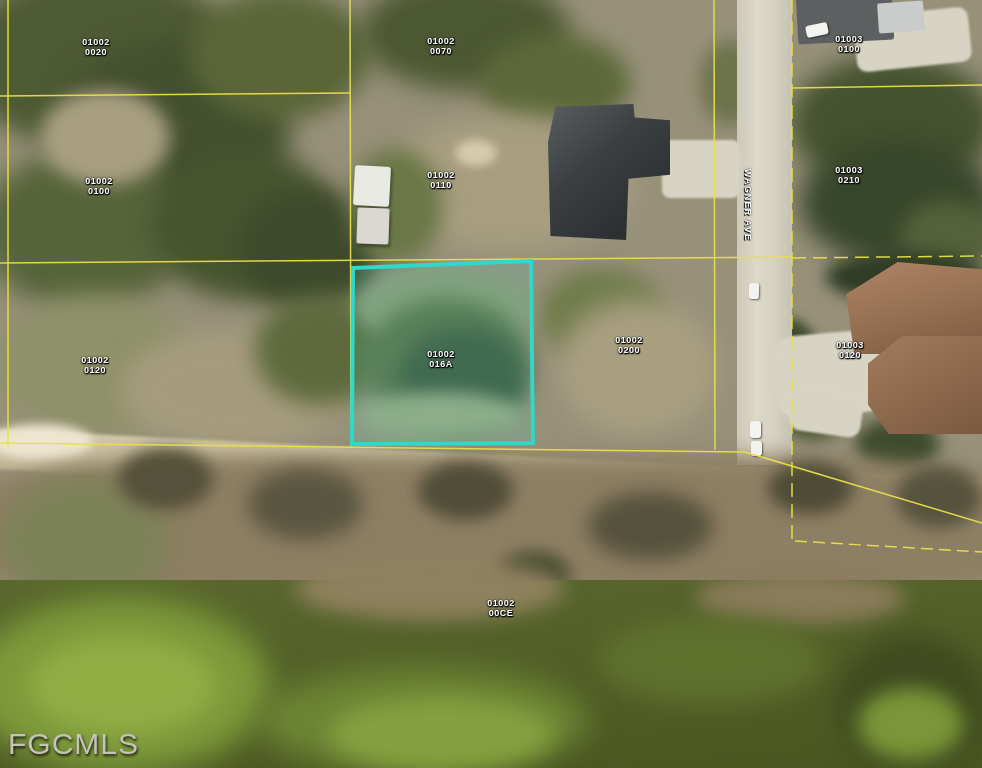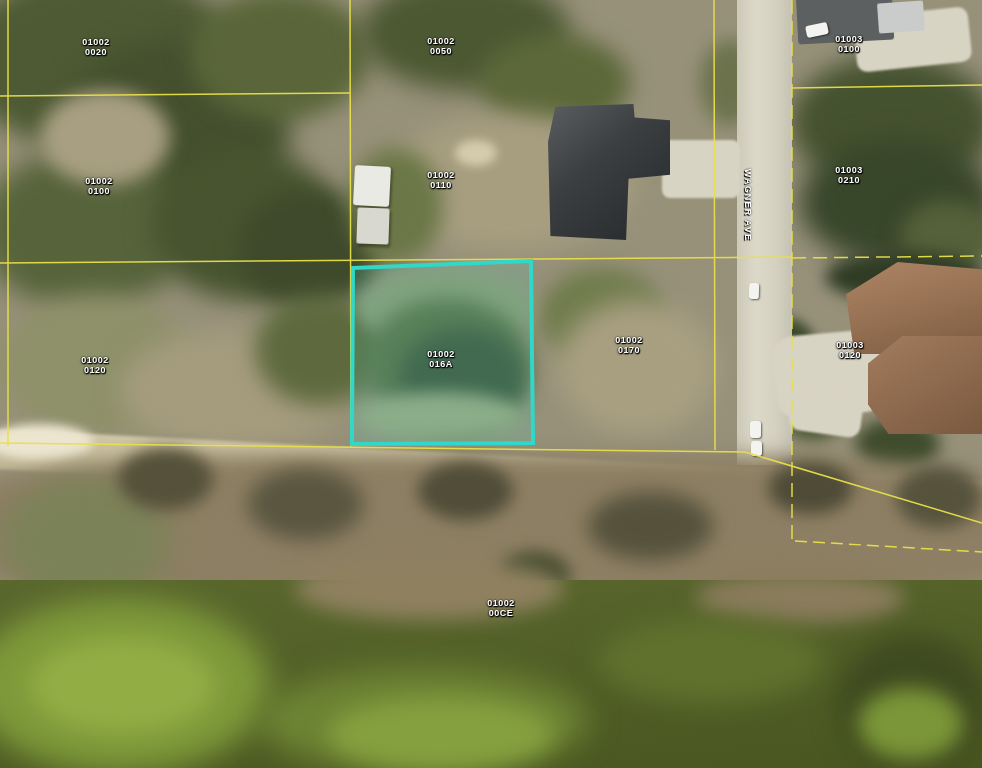--- a/index.html
+++ b/index.html
@@ -143,21 +143,21 @@
     </g>
     <polygon points="353,268 531,261 533,443 352,444" fill="rgba(64,216,200,0.16)" stroke="#2fd8c8" stroke-width="4" stroke-linejoin="miter"></polygon>
   </svg>
 
   <div class="plabel" style="left:96px;top:47px;">
       <span>01002</span>
       <span>0020</span>
     </div>
   <div class="plabel" style="left:441px;top:46px;">
       <span>01002</span>
-      <span>0050</span>
+      <span>0070</span>
     </div>
   <div class="plabel" style="left:849px;top:44px;">
       <span>01003</span>
       <span>0100</span>
     </div>
   <div class="plabel" style="left:99px;top:186px;">
       <span>01002</span>
       <span>0100</span>
     </div>
   <div class="plabel" style="left:441px;top:180px;">
@@ -167,30 +167,31 @@
   <div class="plabel" style="left:849px;top:175px;">
       <span>01003</span>
       <span>0210</span>
     </div>
   <div class="plabel" style="left:441px;top:359px;">
       <span>01002</span>
       <span>016A</span>
     </div>
   <div class="plabel" style="left:629px;top:345px;">
       <span>01002</span>
-      <span>0170</span>
+      <span>0200</span>
     </div>
   <div class="plabel" style="left:95px;top:365px;">
       <span>01002</span>
       <span>0120</span>
     </div>
   <div class="plabel" style="left:850px;top:350px;">
       <span>01003</span>
       <span>0120</span>
     </div>
   <div class="plabel" style="left:501px;top:608px;">
       <span>01002</span>
       <span>00CE</span>
     </div>
 
   <div class="street">WAGNER AVE</div>
 
+  <div class="watermark">FGCMLS</div>
 </div>
 
 </body></html>

